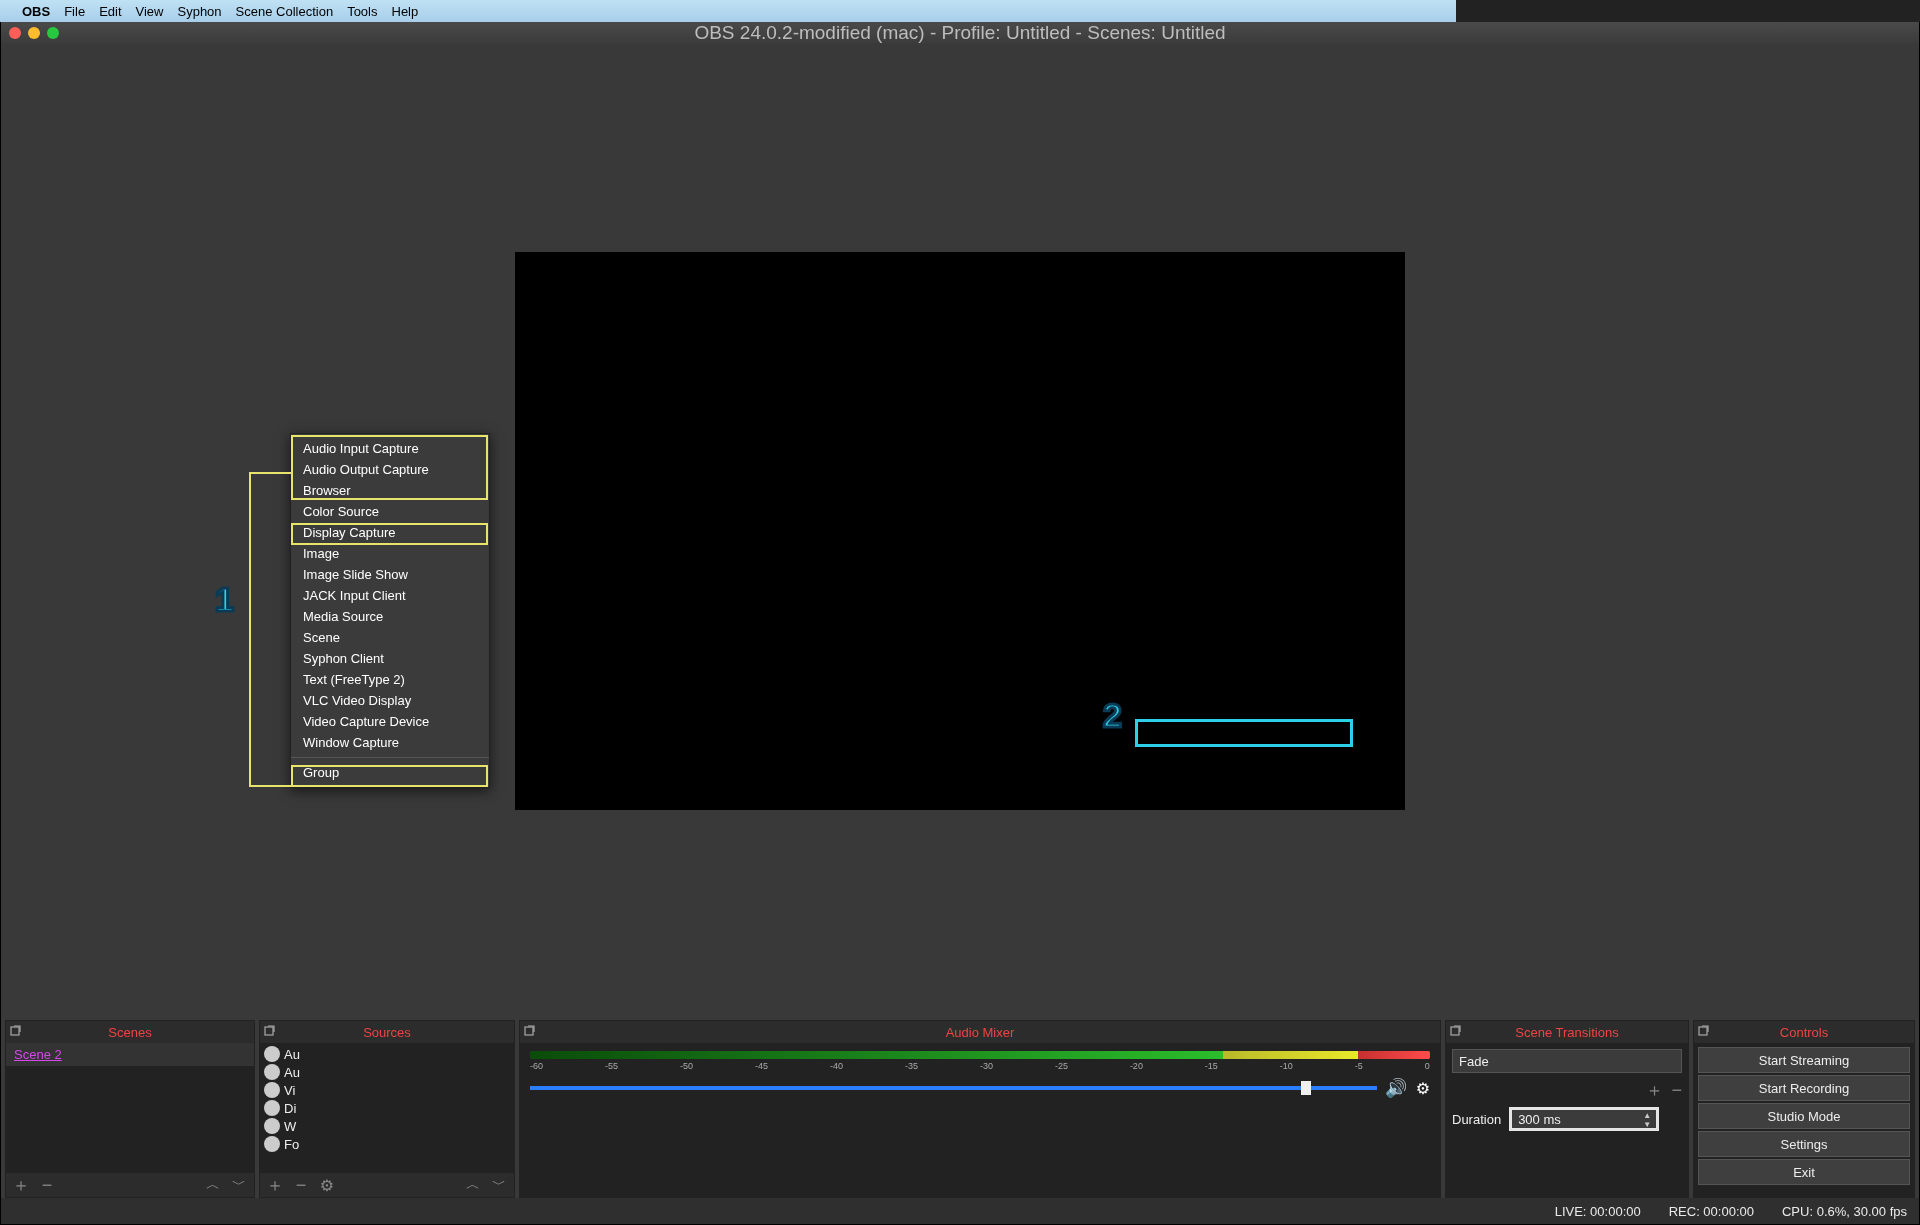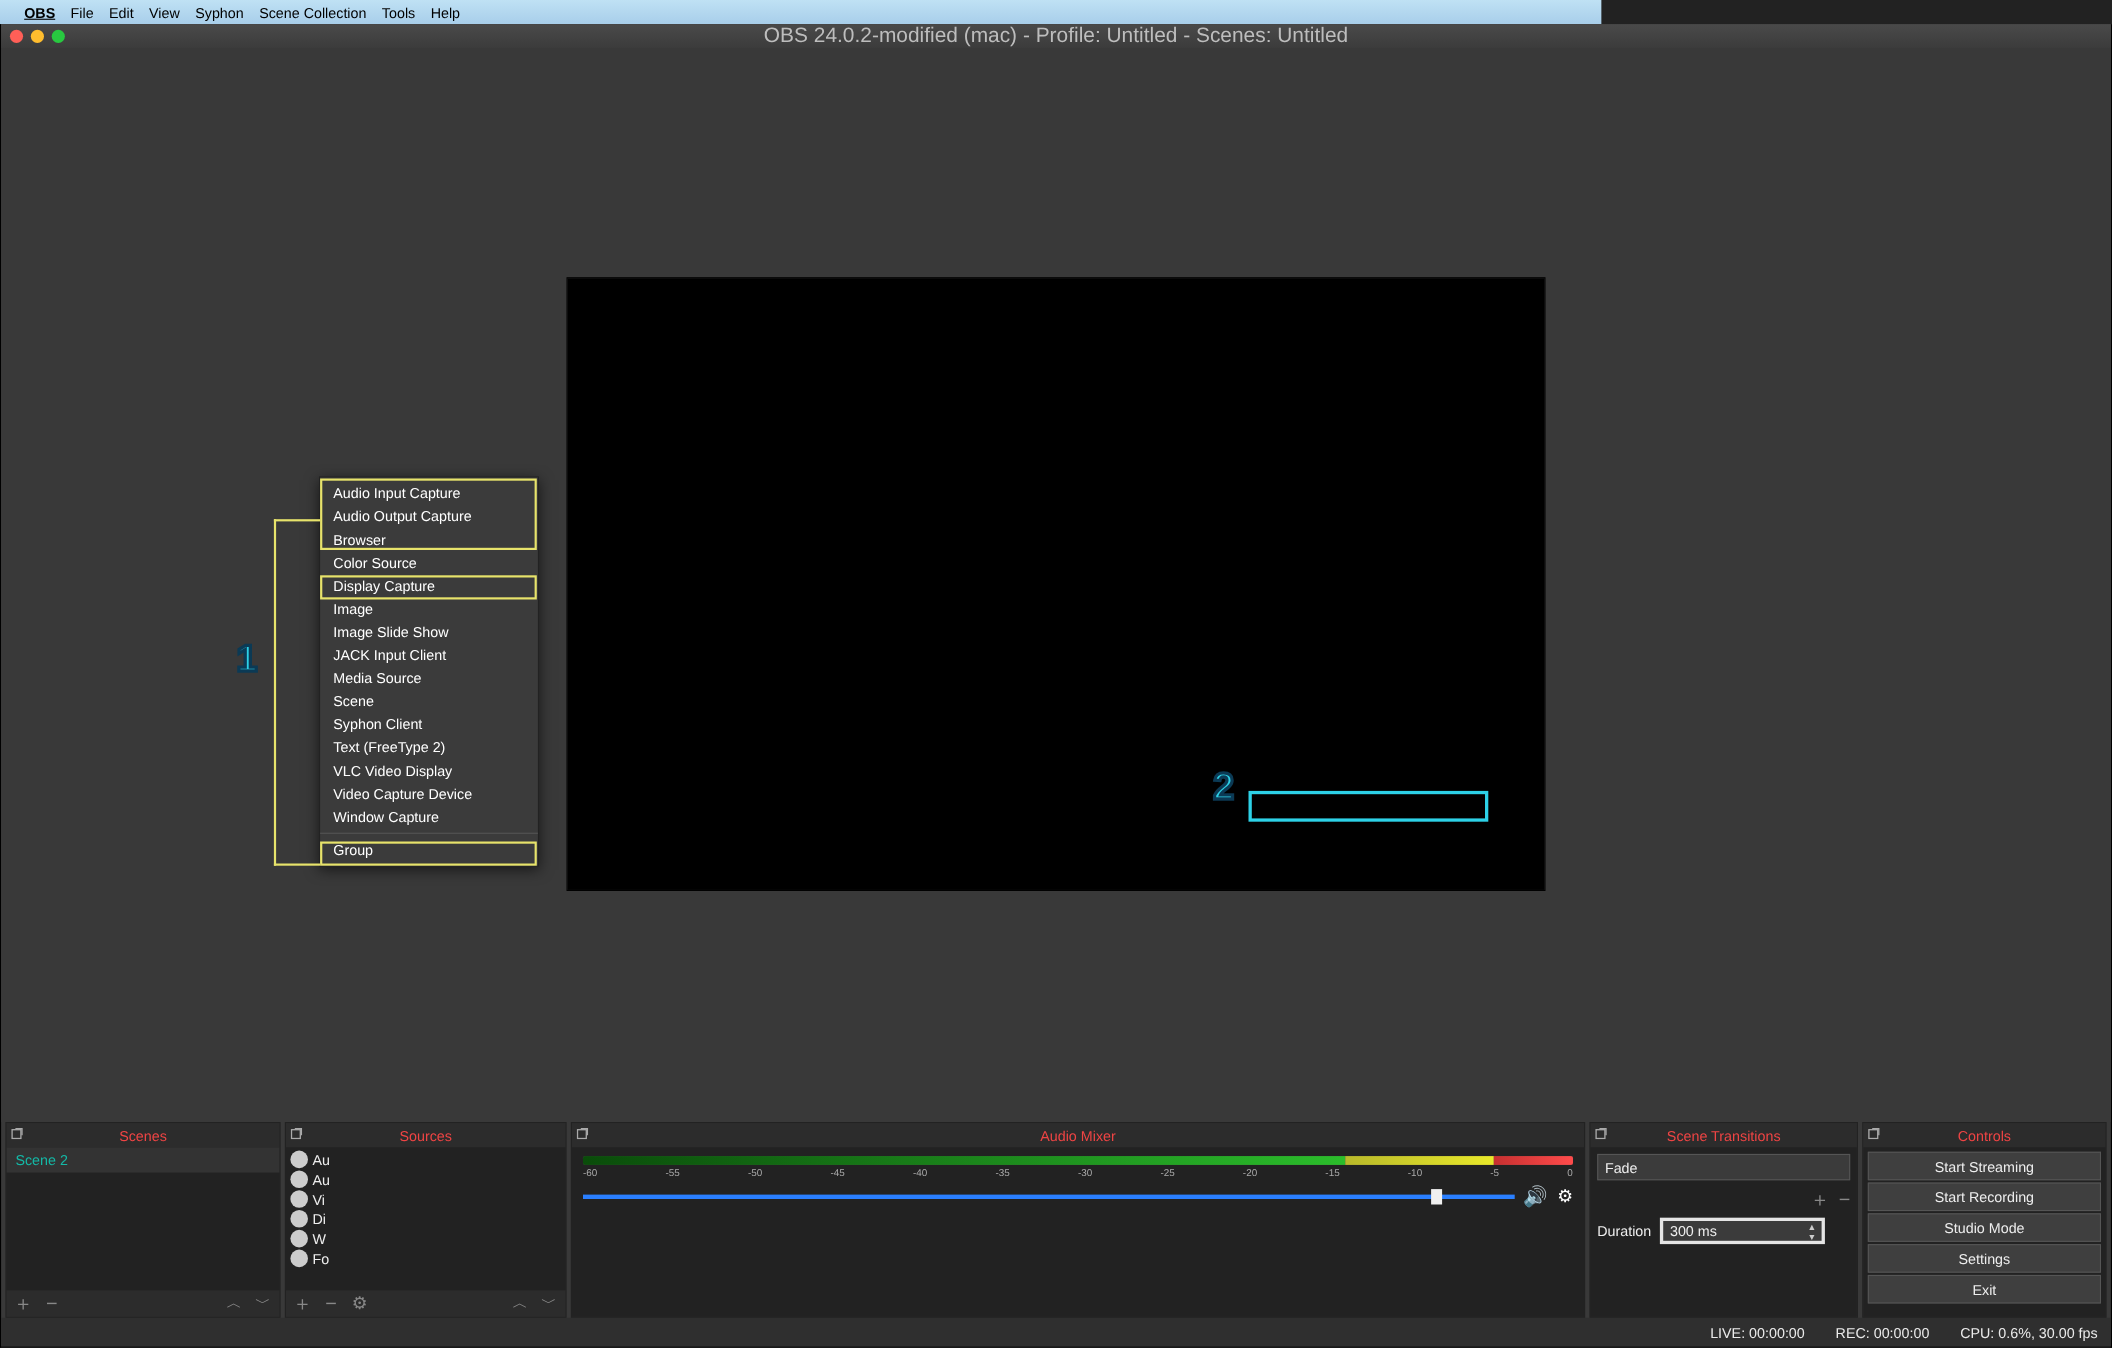--- a/index.html
+++ b/index.html
@@ -5,21 +5,21 @@
   * { box-sizing: border-box; margin: 0; padding: 0; font-family: -apple-system, BlinkMacSystemFont, "Helvetica Neue", Arial, sans-serif; }
   html, body { width: 1456px; height: 875px; background: #222; overflow: hidden; }
 
   
   .mac-menubar {
     height: 22px; background: linear-gradient(#bfe1f4,#a8ceea);
     display: flex; align-items: center; padding: 0 8px; font-size: 13px; color: #000;
     gap: 14px; font-weight: 400;
   }
   .mac-menubar .apple { font-size: 14px; }
-  .mac-menubar .app-name { font-weight: 700; text-decoration: underline; }
+  .mac-menubar .app-name { font-weight: 700; }
   .mac-menubar span { cursor: default; }
 
   
   .window {
     position: absolute; left: 0; top: 22px; right: 0; bottom: 0;
     background: #393939; display: flex; flex-direction: column;
     border: 1px solid #000; border-top: none;
   }
   .titlebar {
     height: 22px; background: linear-gradient(#4a4a4a,#3b3b3b);
@@ -41,21 +41,21 @@
   .dock { background: #2f2f2f; border: 1px solid #222; display: flex; flex-direction: column; }
   .dock-header { height: 22px; background: #2c2c2c; color: #ef4444; font-size: 13px; display: flex; align-items: center; justify-content: center; position: relative; }
   .dock-header .popout { position: absolute; left: 4px; top: 3px; width: 12px; height: 12px; }
   .popout svg { width: 12px; height: 12px; }
   .dock-body { flex: 1; background: #222; color: #eaeaea; font-size: 13px; position: relative; }
   .dock-toolbar { height: 24px; background: #2c2c2c; display: flex; align-items: center; gap: 8px; padding: 0 6px; color: #888; }
   .dock-toolbar .tb-icon { width: 18px; height: 18px; display:flex; align-items:center; justify-content:center; }
 
   
   .dock-scenes { width: 250px; height: 178px; }
-  .scene-item { padding: 4px 8px; background: #333; color: #14b8a6; }
+  .scene-item { padding: 4px 8px; background: #333; color: #d946ef; text-decoration: underline; }
 
   
   .dock-sources { width: 256px; height: 178px; }
   .src-list { padding: 2px 4px; display: flex; flex-direction: column; gap: 0; }
   .src-row { display: flex; align-items: center; gap: 4px; font-size: 13px; color: #eee; height: 18px; }
   .eye { width: 16px; height: 16px; background: #ccc; border-radius: 50%; display:inline-block; }
 
   
   .dock-mixer { flex: 1; height: 178px; }
   .mixer-ch { padding: 8px 10px; color: #eee; }

